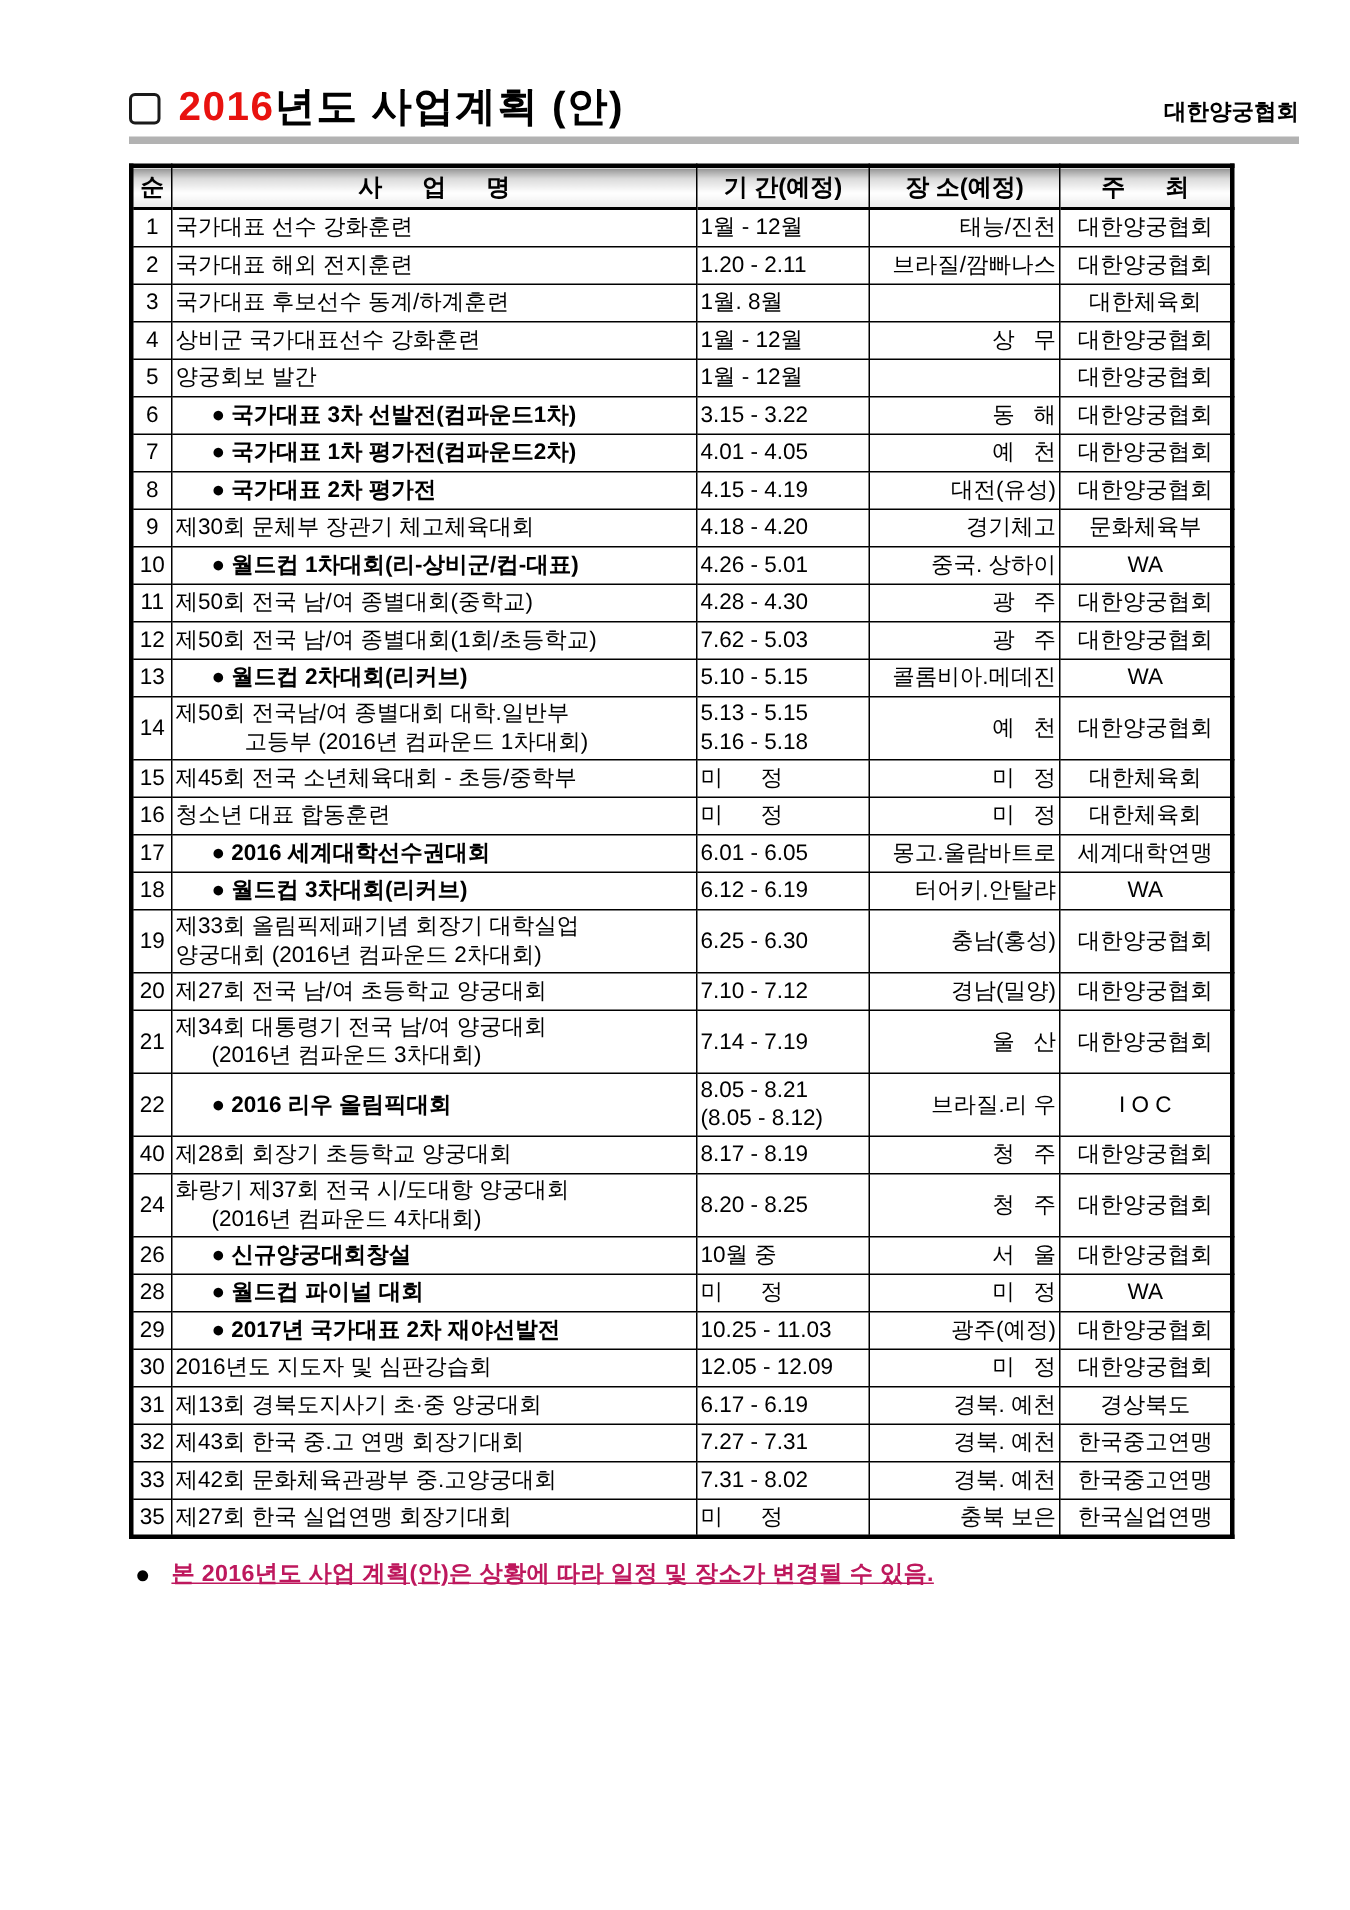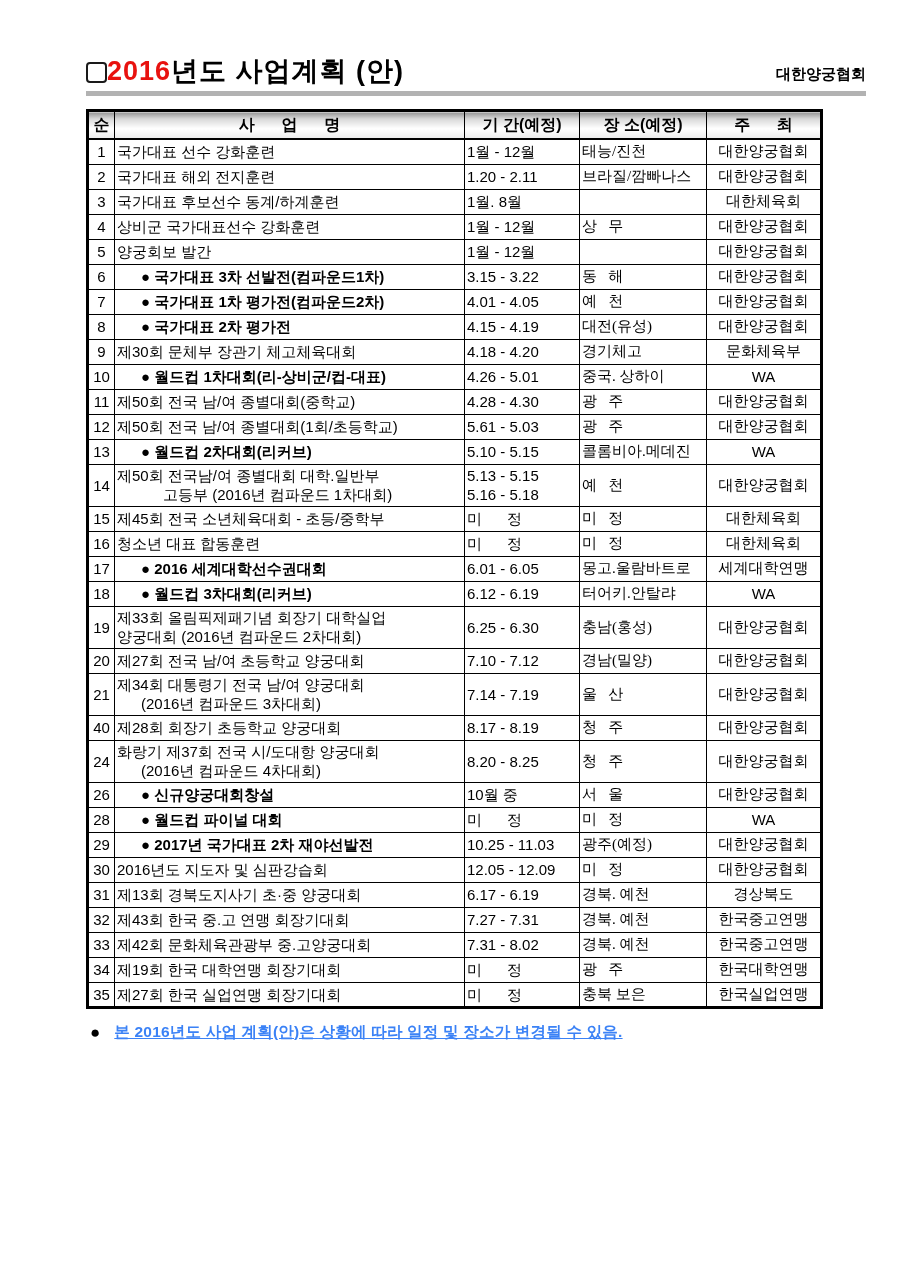--- a/index.html
+++ b/index.html
@@ -2,21 +2,21 @@
 <html><head>
 <meta charset="utf-8">
 <style>
   html,body{margin:0;padding:0;background:#ffffff;}
   body{
     width:900px;height:1273px;overflow:hidden;position:relative;
     font-family:"Liberation Sans","DejaVu Sans",sans-serif;color:#000;
   }
   .page{padding:56px 0 0 86px;}
   .header-row{width:780px;display:flex;justify-content:space-between;align-items:flex-end;}
-  .title-left{display:flex;align-items:center;}
+  .title-left{display:flex;align-items:center;gap:12px;}
   .checkbox{width:17px;height:17px;border:2px solid #1a1a1a;border-radius:4px;display:inline-block;margin-top:2px;}
   h1.title{margin:0;font-size:27px;font-weight:bold;letter-spacing:1px;line-height:30px;}
   h1.title .red{color:#e8120f;}
   .org{font-size:15px;font-weight:bold;padding-bottom:2px;}
   .rule{width:780px;height:5px;background:#b2b2b2;margin-top:5px;}
 
   table.sched{
     border-collapse:collapse;table-layout:fixed;width:734px;margin-top:13px;
     border:3px solid #000;
   }
@@ -31,27 +31,27 @@
   tr.row{height:25px;}
   tr.row.tall{height:42px;}
   td.c-no{text-align:center;}
   td.c-name{text-align:left;padding:1px 5px;margin-left:15px;}
   td.c-name .line{line-height:19px;white-space:pre;}
   td.c-name .line.b{font-weight:bold;}
   td.c-name .line.i1{padding-left:24px;}
   td.c-name .line.i2{padding-left:46px;}
   td.c-period{text-align:left;white-space:pre;}
   td.c-period .line{line-height:19px;}
-  td.c-place{text-align:left;white-space:pre;font-family:Liberation Serif, serif;}
+  td.c-place{text-align:right;white-space:pre;}
   td.c-host{text-align:center;white-space:pre;}
 
   .footer{width:780px;margin-top:13px;display:flex;align-items:center;gap:14px;padding-left:4px;}
   .footer .bullet{font-size:17px;color:#000;line-height:17px;}
   .footer .note{
-    color:#3b82f6;font-size:15.5px;font-weight:bold;text-decoration:underline;
+    color:#be185d;font-size:15.5px;font-weight:bold;text-decoration:underline;
     letter-spacing:0.2px;
   }
 </style>
 </head>
 <body>
 
 <div class="page">
 
   <div class="header-row">
     <div class="title-left">
@@ -178,21 +178,21 @@
           </td>
           <td class="c-period"><div class="line">4.28 - 4.30</div></td>
           <td class="c-place">광   주</td>
           <td class="c-host">대한양궁협회</td>
         </tr>
         <tr class="row">
           <td class="c-no">12</td>
           <td class="c-name">
             <div class="line">제50회 전국 남/여 종별대회(1회/초등학교)</div>
           </td>
-          <td class="c-period"><div class="line">5.61 - 5.03</div></td>
+          <td class="c-period"><div class="line">7.62 - 5.03</div></td>
           <td class="c-place">광   주</td>
           <td class="c-host">대한양궁협회</td>
         </tr>
         <tr class="row">
           <td class="c-no">13</td>
           <td class="c-name">
             <div class="line b i1">● 월드컵 2차대회(리커브)</div>
           </td>
           <td class="c-period"><div class="line">5.10 - 5.15</div></td>
           <td class="c-place">콜롬비아.메데진</td>
@@ -266,20 +266,29 @@
         <tr class="row tall">
           <td class="c-no">21</td>
           <td class="c-name">
             <div class="line">제34회 대통령기 전국 남/여 양궁대회</div>
             <div class="line i1">(2016년 컴파운드 3차대회)</div>
           </td>
           <td class="c-period"><div class="line">7.14 - 7.19</div></td>
           <td class="c-place">울   산</td>
           <td class="c-host">대한양궁협회</td>
         </tr>
+        <tr class="row tall">
+          <td class="c-no">22</td>
+          <td class="c-name">
+            <div class="line b i1">● 2016 리우 올림픽대회</div>
+          </td>
+          <td class="c-period"><div class="line">8.05 - 8.21</div><div class="line">(8.05 - 8.12)</div></td>
+          <td class="c-place">브라질.리 우</td>
+          <td class="c-host">I O C</td>
+        </tr>
         <tr class="row">
           <td class="c-no">40</td>
           <td class="c-name">
             <div class="line">제28회 회장기 초등학교 양궁대회</div>
           </td>
           <td class="c-period"><div class="line">8.17 - 8.19</div></td>
           <td class="c-place">청   주</td>
           <td class="c-host">대한양궁협회</td>
         </tr>
         <tr class="row tall">
@@ -347,29 +356,20 @@
           <td class="c-host">한국중고연맹</td>
         </tr>
         <tr class="row">
           <td class="c-no">33</td>
           <td class="c-name">
             <div class="line">제42회 문화체육관광부 중.고양궁대회</div>
           </td>
           <td class="c-period"><div class="line">7.31 - 8.02</div></td>
           <td class="c-place">경북. 예천</td>
           <td class="c-host">한국중고연맹</td>
-        </tr>
-        <tr class="row">
-          <td class="c-no">34</td>
-          <td class="c-name">
-            <div class="line">제19회 한국 대학연맹 회장기대회</div>
-          </td>
-          <td class="c-period"><div class="line">미      정</div></td>
-          <td class="c-place">광   주</td>
-          <td class="c-host">한국대학연맹</td>
         </tr>
         <tr class="row">
           <td class="c-no">35</td>
           <td class="c-name">
             <div class="line">제27회 한국 실업연맹 회장기대회</div>
           </td>
           <td class="c-period"><div class="line">미      정</div></td>
           <td class="c-place">충북 보은</td>
           <td class="c-host">한국실업연맹</td>
         </tr>

